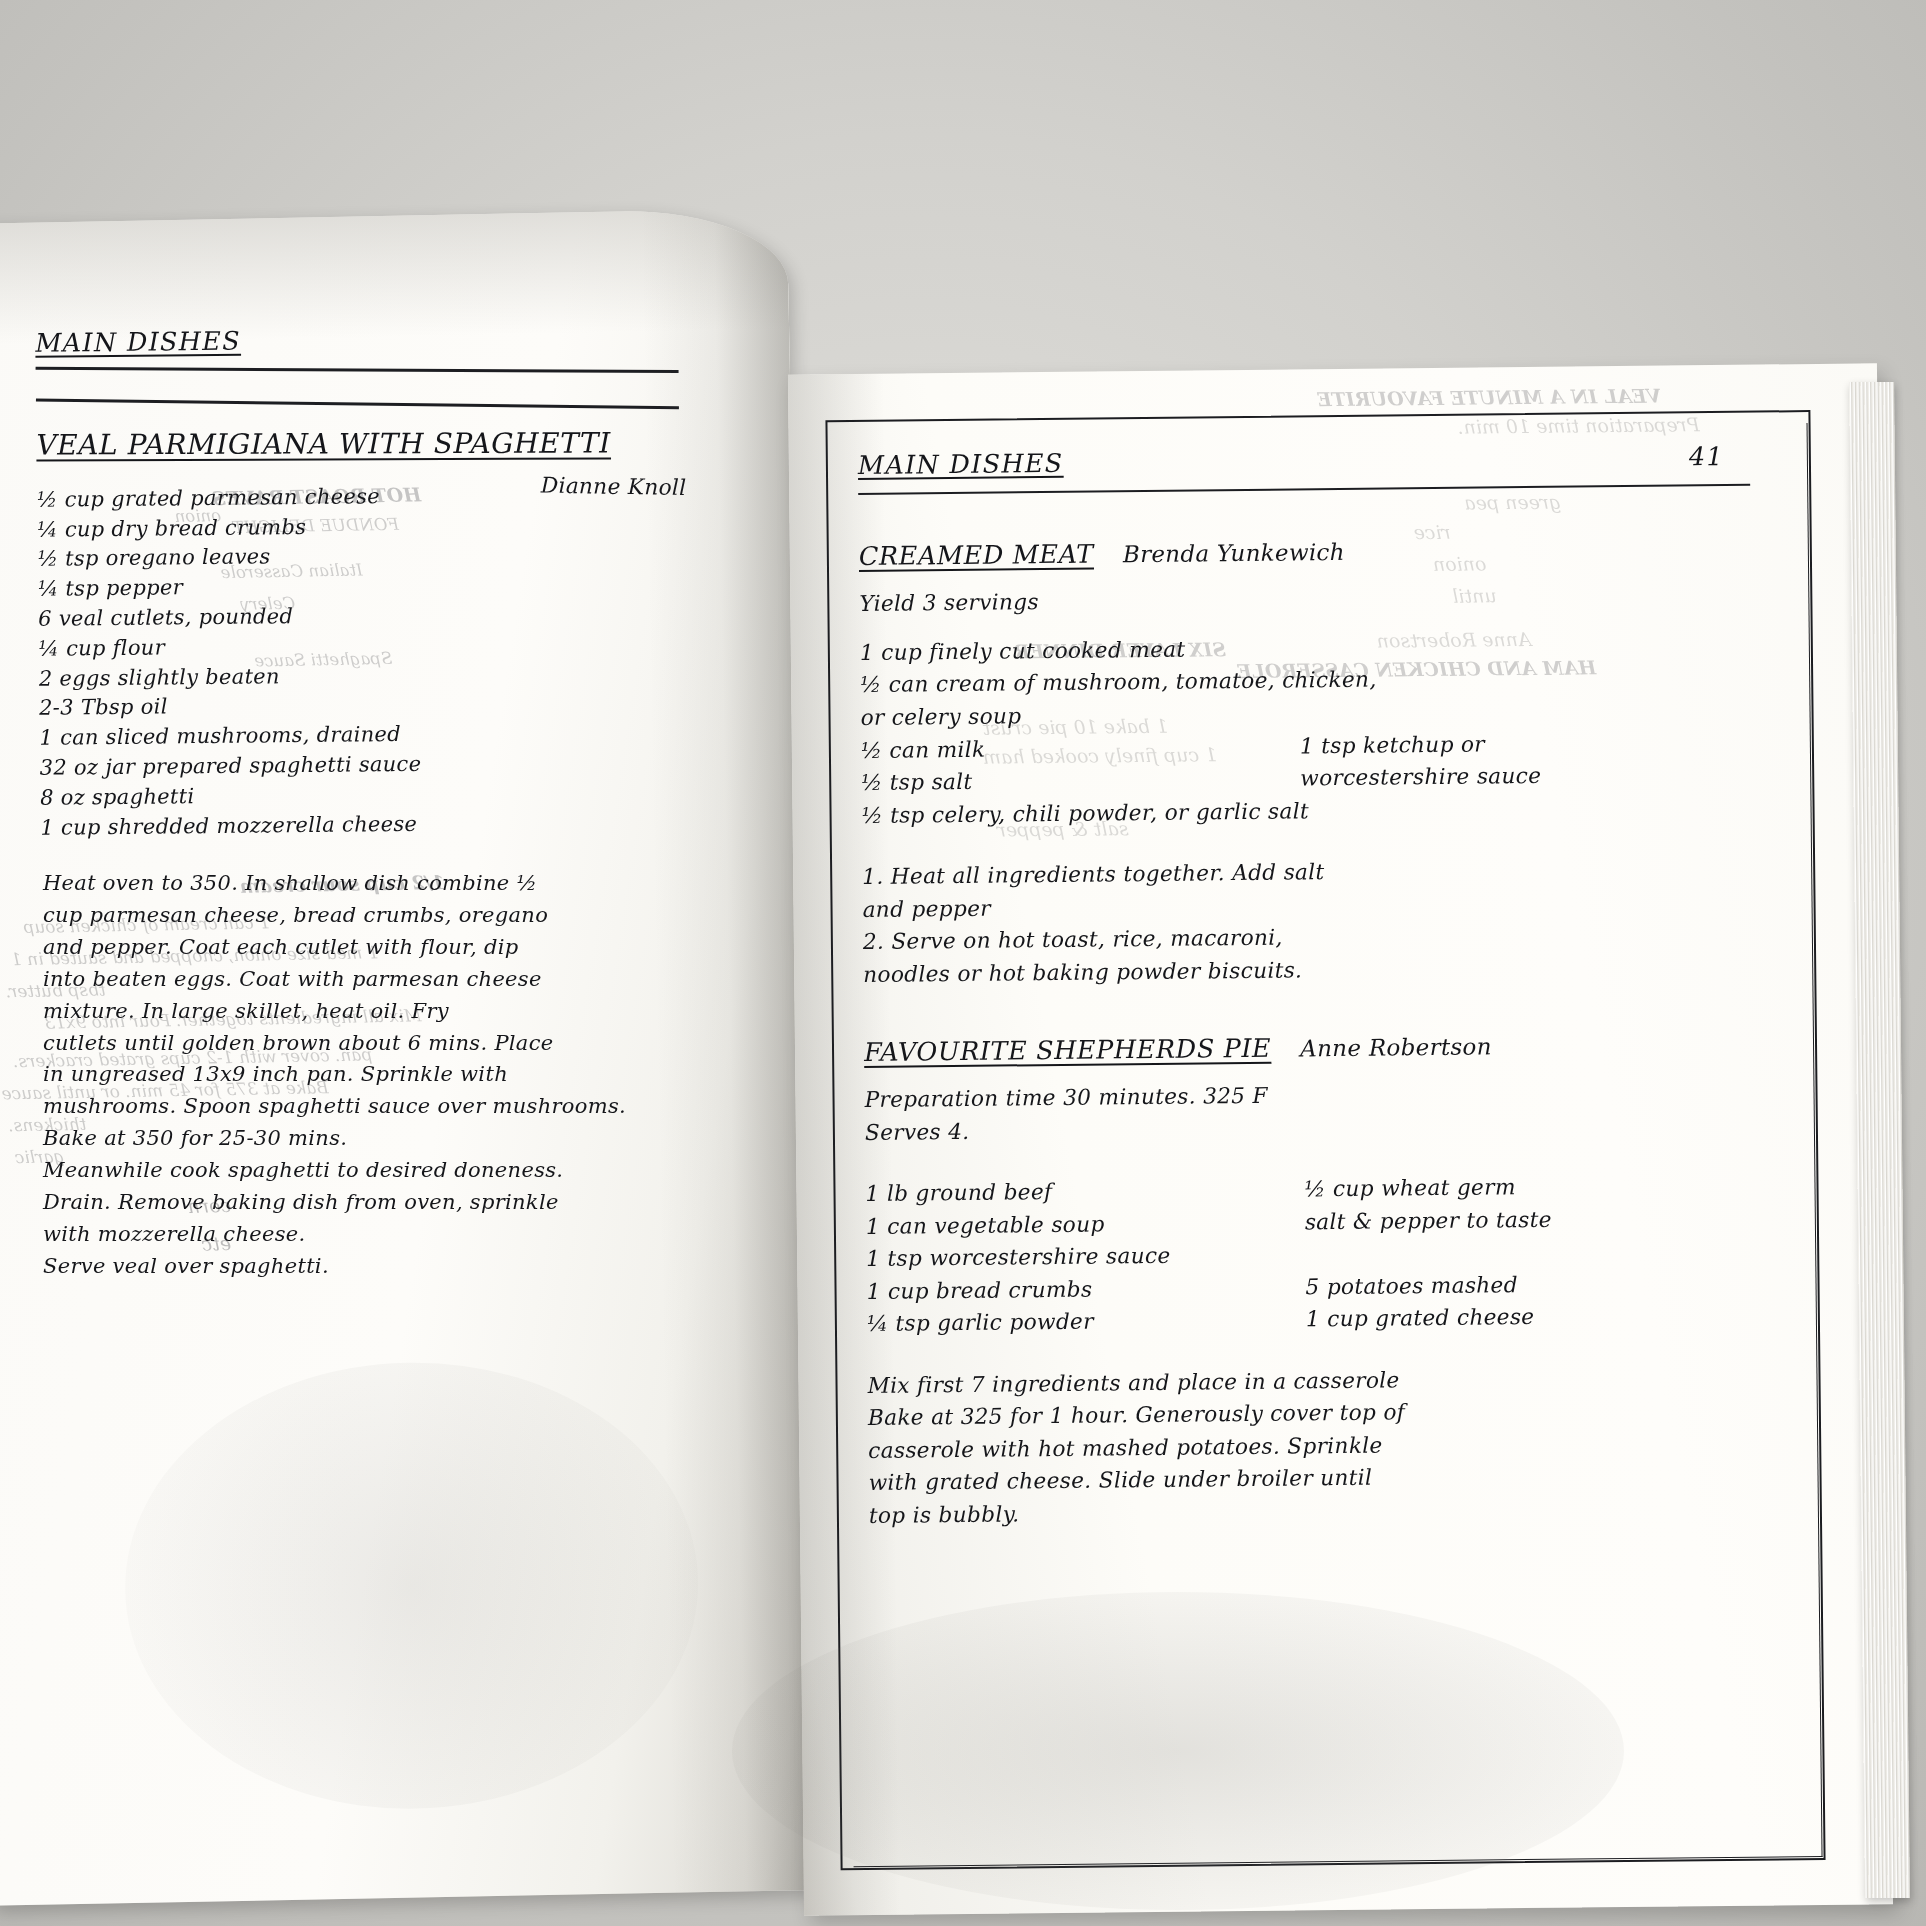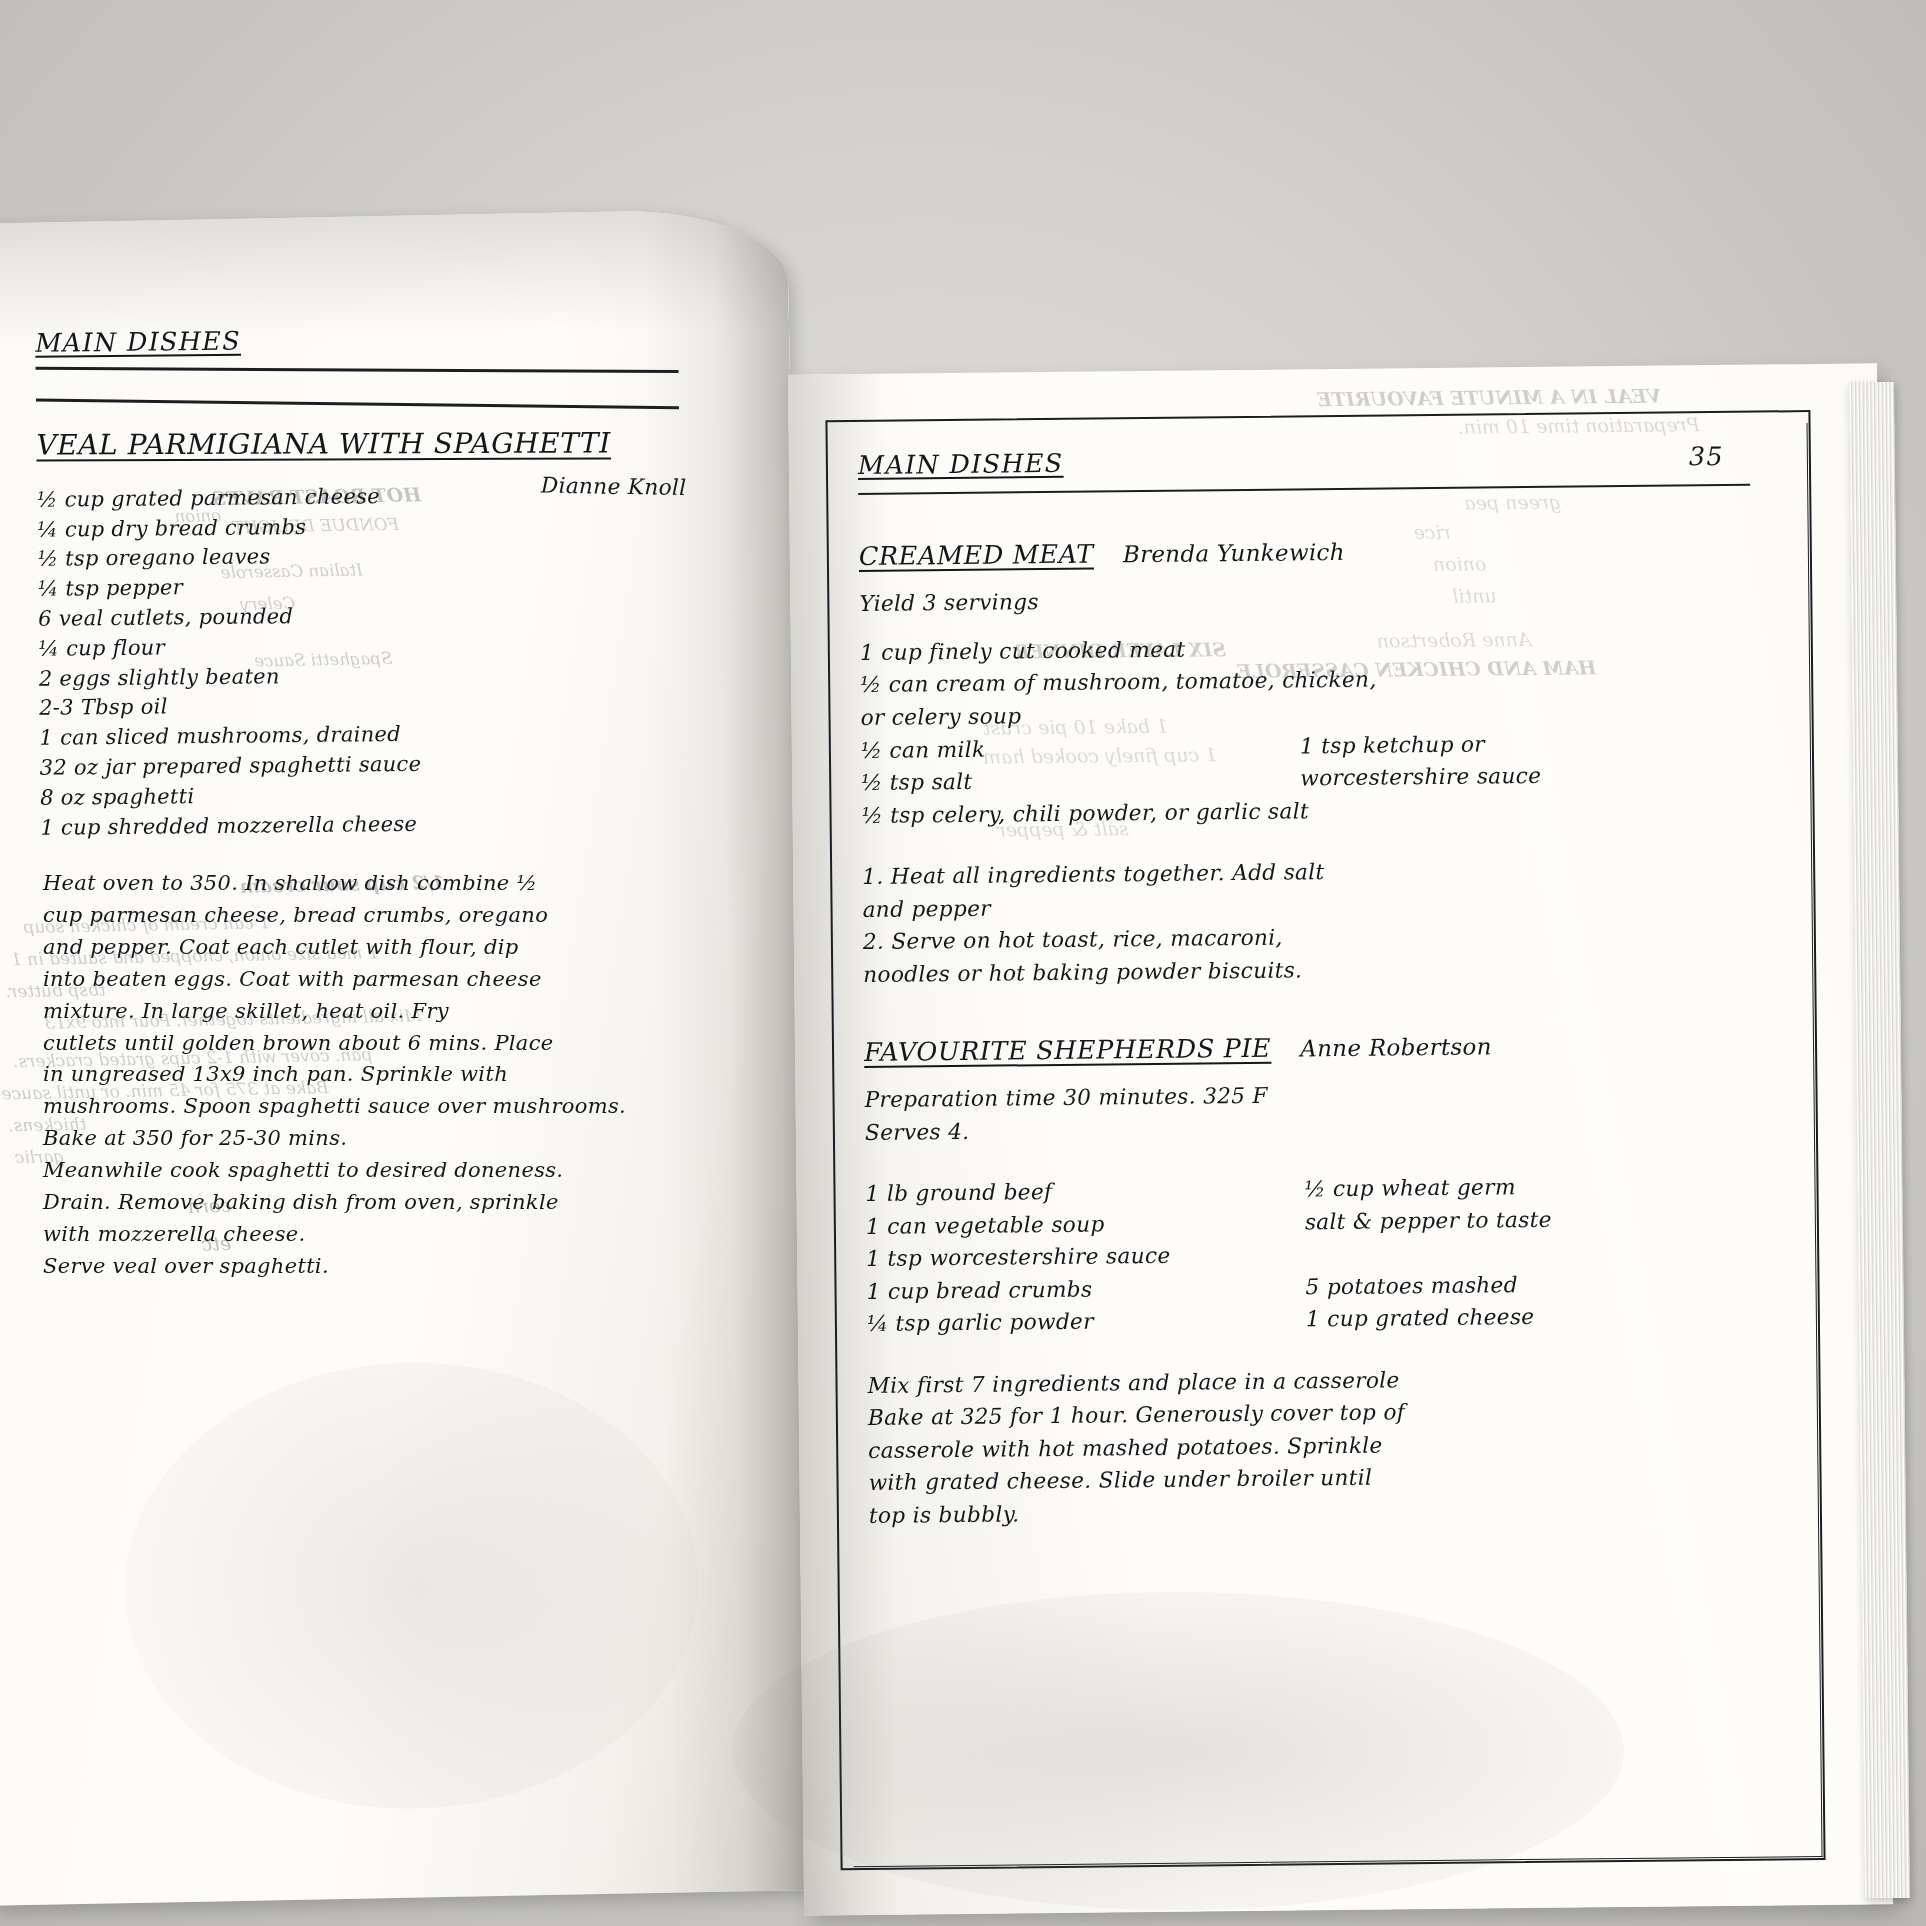--- a/index.html
+++ b/index.html
@@ -346,21 +346,21 @@
       <div class="rghost" style="left:662px; top:217px;">until</div>
       <div class="rghost" style="left:675px; top:124px;">green pea</div>
       <div class="rghost" style="left:204px; top:446px;">salt &amp; pepper</div>
 
       <div class="rp-frame-outer"></div>
       <div class="rp-frame-inner"></div>
 
       <div class="rp-inner hw">
         <div class="rp-head">
           <span class="hdr-title">MAIN DISHES</span>
-          <span>35</span>
+          <span>41</span>
         </div>
         <div class="rp-rule"></div>
 
         <div class="recipe">
           <div class="r-titlerow">
             <span class="r-title">CREAMED MEAT</span>
             <span class="r-author">Brenda Yunkewich</span>
           </div>
           <div class="spacer-sm"></div>
           <div class="r-line">Yield 3 servings</div>

